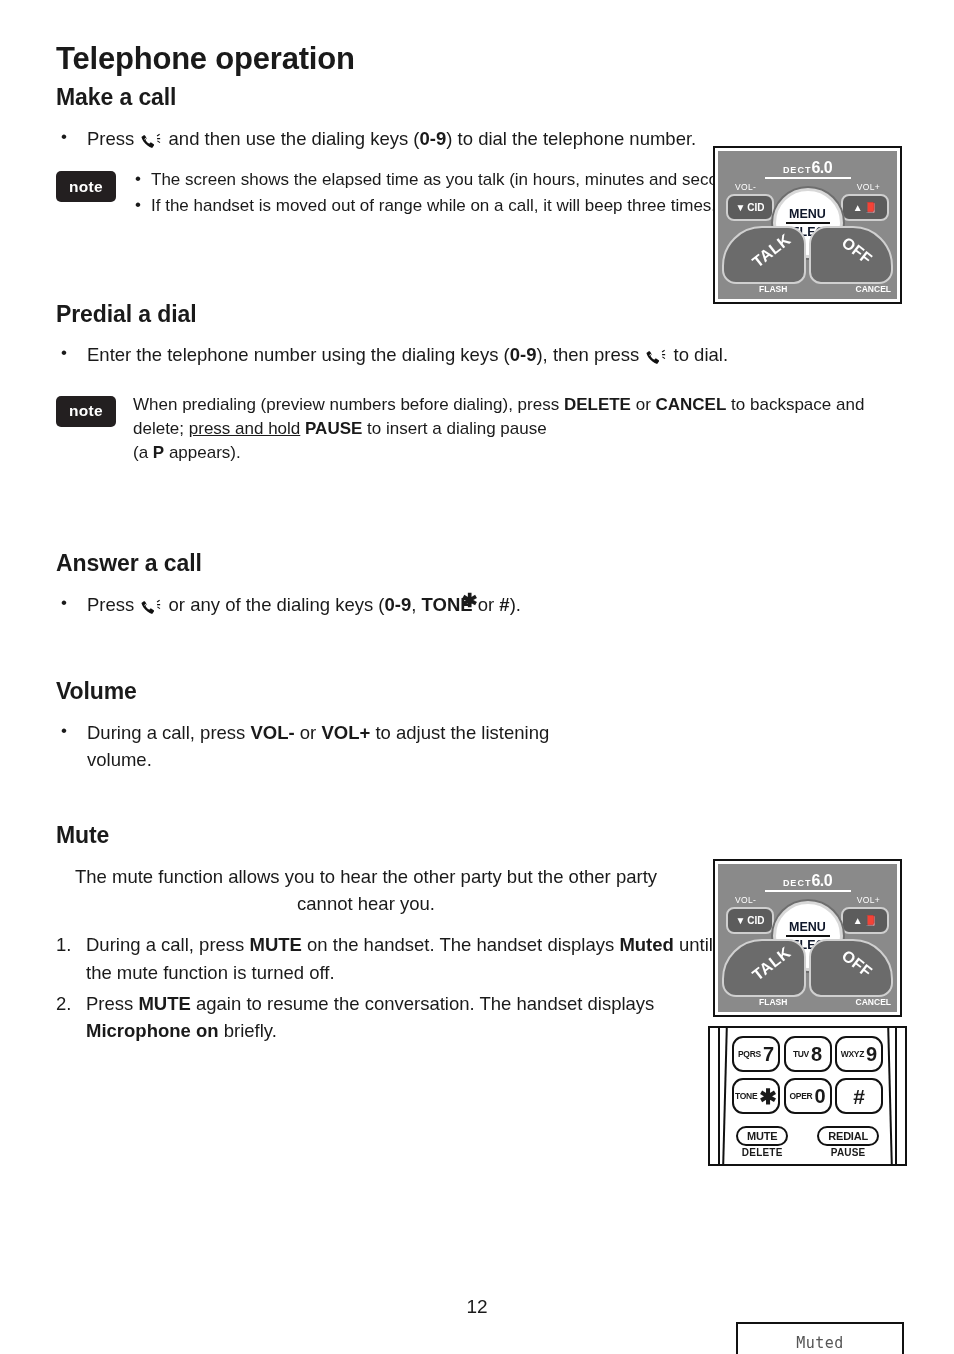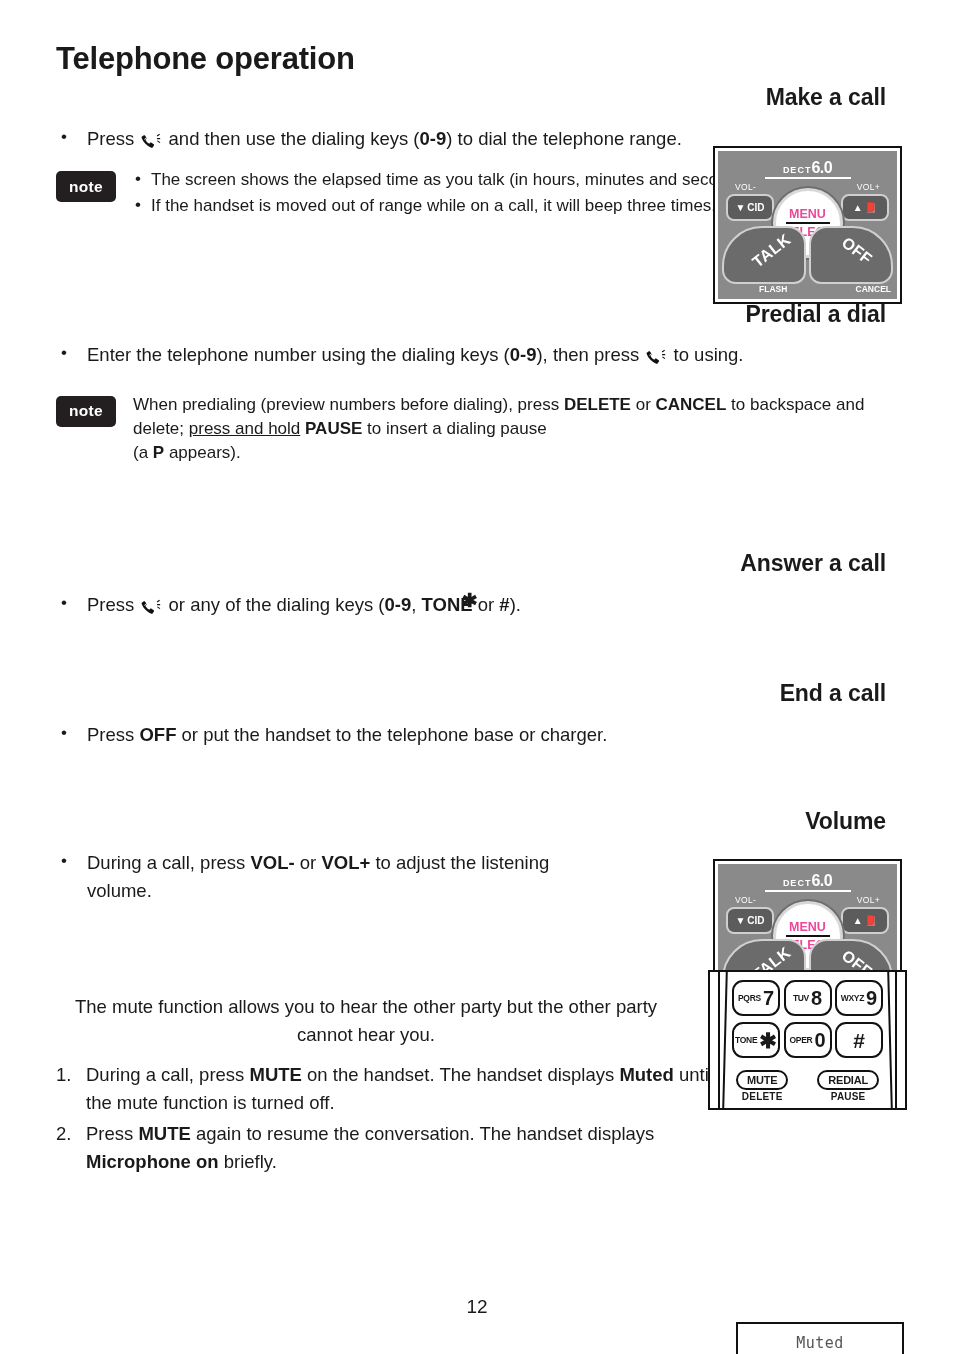--- a/index.html
+++ b/index.html
@@ -34,21 +34,20 @@
     margin: 0 0 8px 0;
     letter-spacing: -0.2px;
     line-height: 1.1;
   }
   h2.section {
     font-size: 23px;
     font-weight: bold;
     margin: 0 0 14px 0;
     line-height: 1.15;
     letter-spacing: -0.1px;
-    text-align: right;
   }
   .sec { margin: 0; }
 
   
   ul.bullets {
     list-style: none;
     margin: 0;
     padding: 0;
   }
   ul.bullets > li {
@@ -233,21 +232,21 @@
     width: 70px;
     height: 70px;
     border-radius: 50%;
     background: #ffffff;
     border: 3px solid #d8d8d8;
     box-shadow: 0 0 0 2px #6e6e6e;
     display: flex;
     flex-direction: column;
     align-items: center;
     justify-content: center;
-    color: #ec4899;
+    color: #0f172a;
     font-size: 12.5px;
     font-weight: bold;
     line-height: 1.15;
   }
   .menu-btn .divider {
     width: 44px;
     height: 1.5px;
     background: #111;
     margin: 1px 0;
   }
@@ -402,21 +401,21 @@
       <h2 class="section">Make a call</h2>
       <ul class="bullets">
         <li><span>Press</span>
           <svg class="talk-icon" viewBox="0 0 24 22">
             <path d="M3.5 13.5c2.5 3.5 6 6 9.8 7.2l2.1-2.8c.3-.4.2-1-.2-1.3l-3-2c-.4-.3-1-.2-1.3.2l-.9 1.2c-1.8-1.1-3.3-2.6-4.4-4.4l1.2-.9c.4-.3.5-.9.2-1.3l-2-3c-.3-.4-.9-.5-1.3-.2L.9 8.1c.6 2 1.5 3.8 2.6 5.4z" fill="#111"></path>
             <g transform="rotate(-40 11 8)">
                 <text x="4" y="10" font-size="6" font-family="Liberation Sans, sans-serif" font-weight="bold" fill="#fff">TALK</text>
               </g>
             <path d="M19 7l3-2M19 10h3.6M19.4 12.6l3 2" stroke="#111" stroke-width="1.3" fill="none"></path>
           </svg>
-          <span>and then use the dialing keys (</span><b>0-9</b><span>) to dial the telephone range.</span>
+          <span>and then use the dialing keys (</span><b>0-9</b><span>) to dial the telephone number.</span>
         </li>
       </ul>
 
       <div class="note-block" style="margin-top:16px">
         <div class="note-badge">note</div>
         <div class="note-body">
           <ul>
             <li>The screen shows the elapsed time as you talk (in hours, minutes and seconds).</li>
             <li>If the handset is moved out of range while on a call, it will beep three times.</li>
           </ul>
@@ -428,21 +427,21 @@
       <h2 class="section">Predial a dial</h2>
       <ul class="bullets">
         <li><span>Enter the telephone number using the dialing keys (</span><b>0-9</b><span>), then press</span>
           <svg class="talk-icon" viewBox="0 0 24 22">
             <path d="M3.5 13.5c2.5 3.5 6 6 9.8 7.2l2.1-2.8c.3-.4.2-1-.2-1.3l-3-2c-.4-.3-1-.2-1.3.2l-.9 1.2c-1.8-1.1-3.3-2.6-4.4-4.4l1.2-.9c.4-.3.5-.9.2-1.3l-2-3c-.3-.4-.9-.5-1.3-.2L.9 8.1c.6 2 1.5 3.8 2.6 5.4z" fill="#111"></path>
             <g transform="rotate(-40 11 8)">
                 <text x="4" y="10" font-size="6" font-family="Liberation Sans, sans-serif" font-weight="bold" fill="#fff">TALK</text>
               </g>
             <path d="M19 7l3-2M19 10h3.6M19.4 12.6l3 2" stroke="#111" stroke-width="1.3" fill="none"></path>
           </svg>
-          <span>to using.</span>
+          <span>to dial.</span>
         </li>
       </ul>
 
       <div class="note-block" style="margin-top:24px">
         <div class="note-badge">note</div>
         <div class="note-body">
           <p><span>When predialing (preview numbers before dialing), press </span><b>DELETE</b><span> or </span><b>CANCEL</b><span> to backspace and delete; </span><u class="uline">press and hold</u> <b>PAUSE</b><span> to insert a dialing pause</span><br><span>(a </span><b>P</b><span> appears).</span></p>
         </div>
       </div>
     </div>
@@ -456,26 +455,20 @@
             <g transform="rotate(-40 11 8)">
                 <text x="4" y="10" font-size="6" font-family="Liberation Sans, sans-serif" font-weight="bold" fill="#fff">TALK</text>
               </g>
             <path d="M19 7l3-2M19 10h3.6M19.4 12.6l3 2" stroke="#111" stroke-width="1.3" fill="none"></path>
           </svg>
           <span>or any of the dialing keys (</span><b>0-9</b><span>, </span><b class="tone-star"><span>TONE</span><span class="star">✱</span></b><span> or </span><b>#</b><span>).</span>
         </li>
       </ul>
     </div>
 
-    <div class="sec" style="margin-top:62px">
-      <h2 class="section">End a call</h2>
-      <ul class="bullets">
-        <li><span>Press </span><b>OFF</b><span> or put the handset to the telephone base or charger.</span></li>
-      </ul>
-    </div>
 
     <div class="sec" style="margin-top:60px">
       <h2 class="section">Volume</h2>
       <ul class="bullets" style="max-width:560px">
         <li><span>During a call, press </span><b>VOL-</b><span> or </span><b>VOL+</b><span> to adjust the listening volume.</span></li>
       </ul>
     </div>
 
     <div class="sec" style="margin-top:48px">
       <h2 class="section">Mute</h2>
@@ -541,21 +534,21 @@
           <span>TALK</span>
         </div>
       <div class="off-btn">
           <span>OFF</span>
         </div>
       <div class="flash-lbl">FLASH</div>
       <div class="cancel-lbl">CANCEL</div>
     </div>
   </div>
 
-  <div class="fig keypad-fig" style="left:708px; top:970px;padding-left:33px;">
+  <div class="fig keypad-fig" style="left:708px; top:1026px;padding-left:33px;">
     <div class="kp-edge l1"></div>
     <div class="kp-edge l2"></div>
     <div class="kp-edge r1"></div>
     <div class="kp-edge r2"></div>
     <div class="kp-grid">
       <div class="kp-row">
         <div class="kp-key">
             <span class="letters">PQRS</span>
             <span class="digit">7</span>
           </div>

